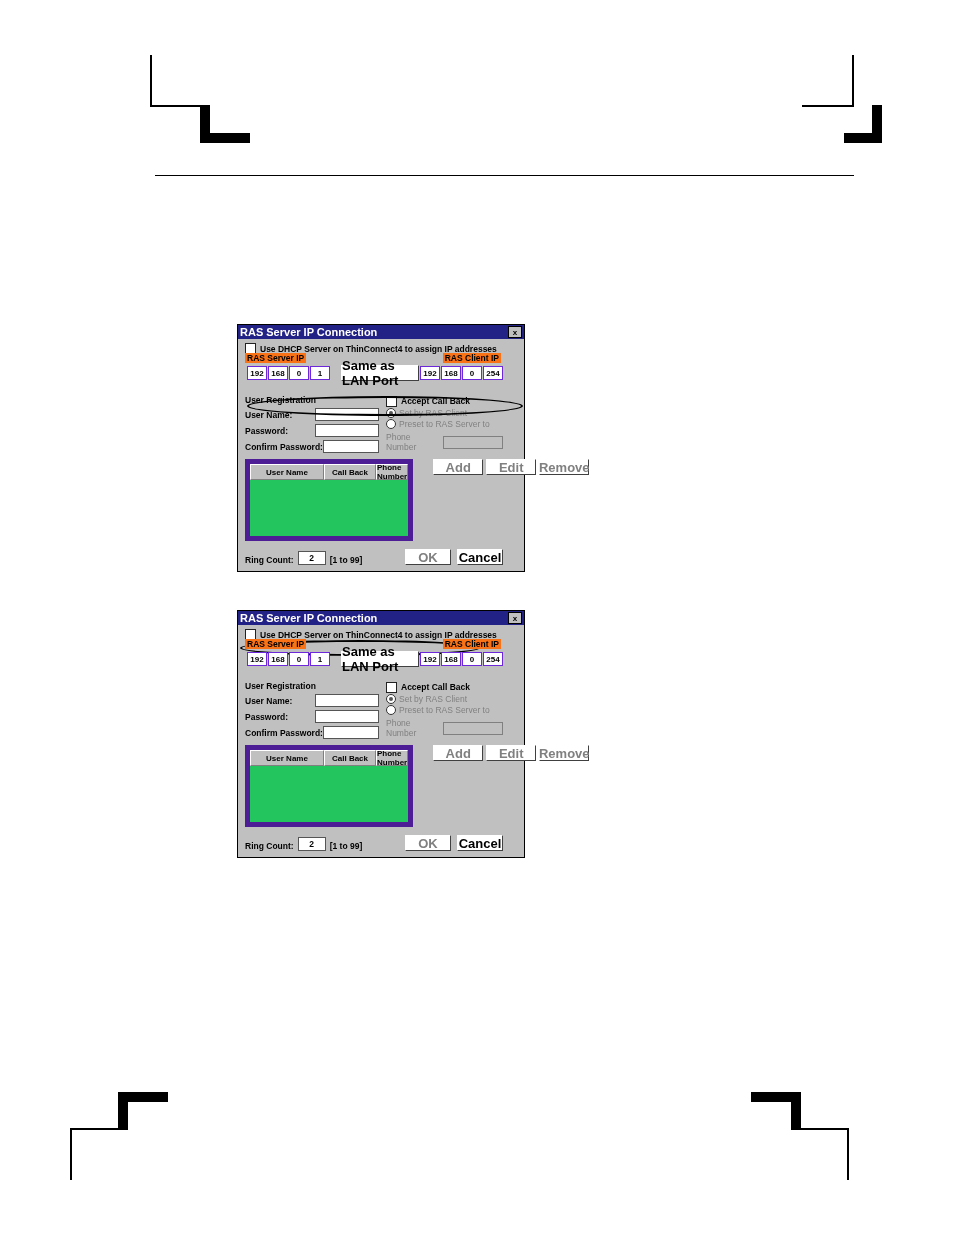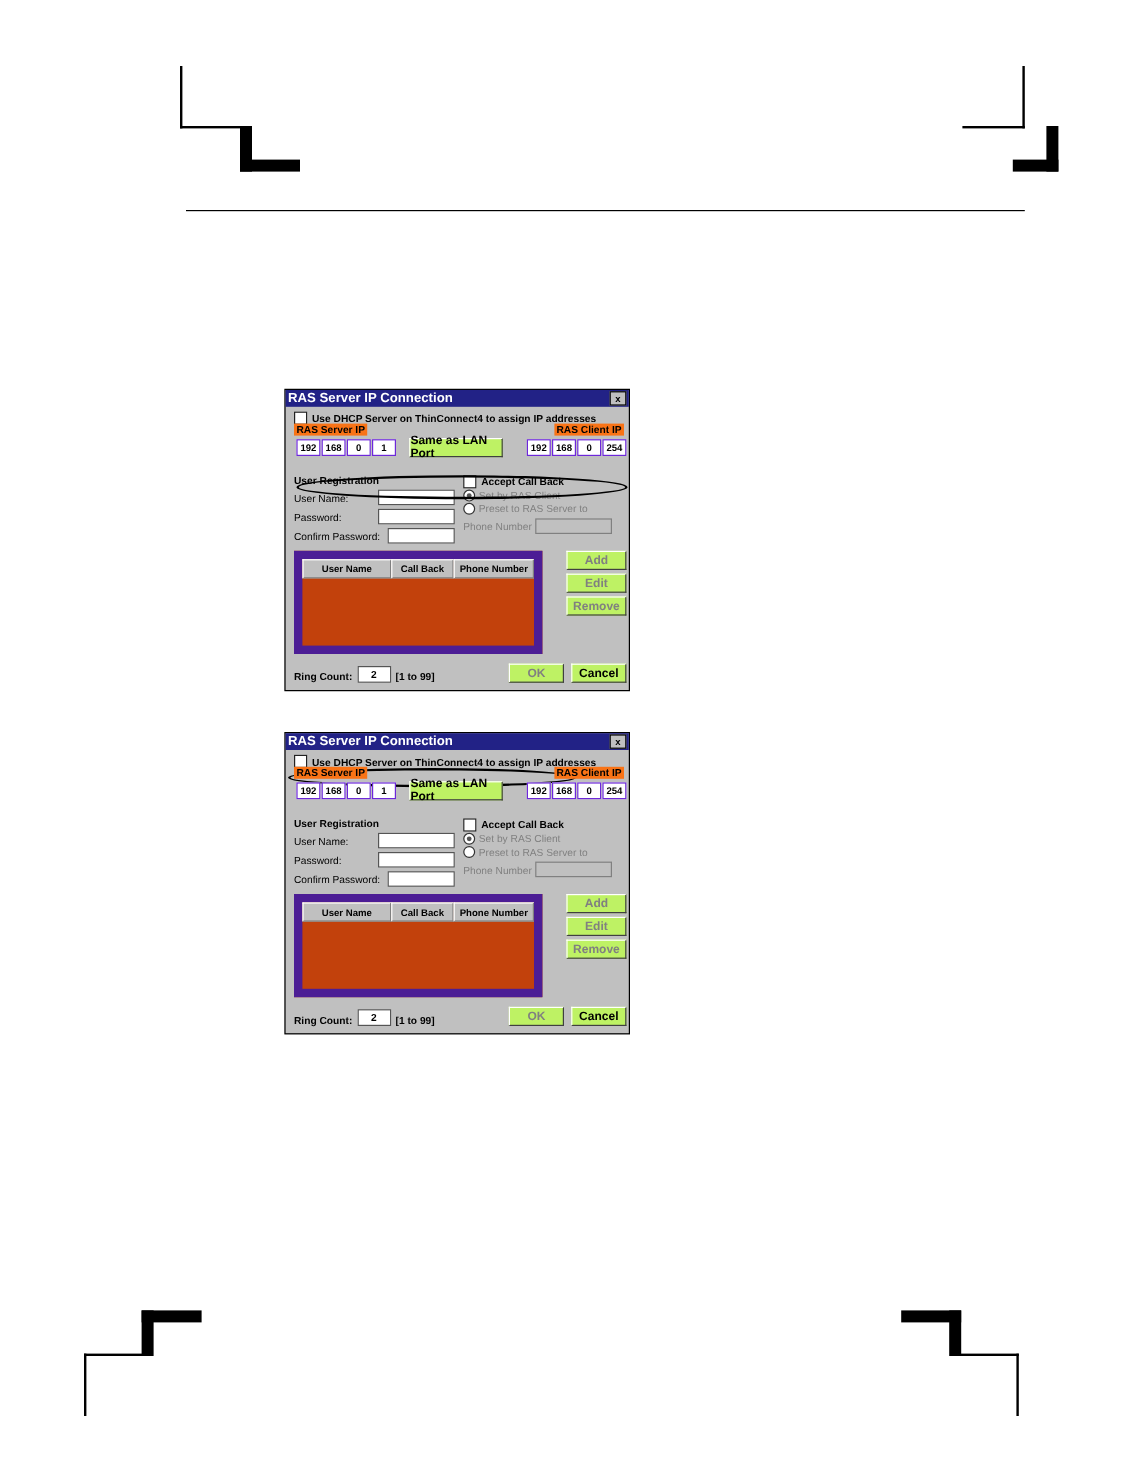--- a/index.html
+++ b/index.html
@@ -14,57 +14,57 @@
   .crop.br1{bottom:55px;right:105px;width:50px;height:50px;border-width:2px 2px 0 0}
   .crop.br2{bottom:105px;right:153px;width:40px;height:28px;border-width:10px 10px 0 0}
   .hr{position:absolute;left:155px;right:100px;top:175px;border-top:1.5px solid #000}
   .dialog{position:absolute;left:237px;width:286px;background:#c0c0c0;border:1px solid #000;
     font-family:"MS Sans Serif","Microsoft Sans Serif",Arial,sans-serif;font-size:8.5px;color:#000}
   .dialog.a{top:324px}
   .dialog.b{top:610px}
   .titlebar{background:#222286;color:#fff;display:flex;align-items:center;padding:1px 2px;font-weight:bold;height:12px}
   .titlebar .ttxt{flex:1;font-size:11px}
   .closex{width:12px;height:10px;background:#c0c0c0;border:1px solid #000;display:flex;align-items:center;justify-content:center;font-size:8px;font-weight:bold;color:#000;font-family:Arial}
-  .body{padding:4px 2px 6px 7px;position:relative}
+  .body{padding:4px 21px 6px 7px;position:relative}
   .row{display:flex;align-items:center}
   .chk{width:9px;height:9px;border:1px solid #222;background:#fff;margin-right:4px}
   .lbl{white-space:nowrap}
   .bold{font-weight:bold}
   .ipgroup{position:relative;margin-top:3px;height:30px}
   .grouplbl{position:absolute;top:-4px;left:0;font-size:8.5px;font-weight:bold;background:#f97316;padding:0 2px;z-index:2}
   .ipboxes{position:absolute;top:9px;left:2px;display:flex}
   .ipboxes.right{left:auto;right:0}
   .ipbox{width:18px;height:12px;border:1px solid #6d28d9;background:#fff;margin-right:1px;display:flex;align-items:center;justify-content:center;font-size:8px;font-weight:bold}
   .ipbox:last-child{margin-right:0}
   .samebtn{position:absolute;top:8px;left:96px;width:76px;height:14px}
-  .btn{border-top:1px solid #fff;border-left:1px solid #fff;border-bottom:1px solid #404040;border-right:1px solid #404040;background:#bef264;display:flex;align-items:center;justify-content:center;font-size:10px;font-weight:bold;cursor:default}
+  .btn{border-top:1px solid #fff;border-left:1px solid #fff;border-bottom:1px solid #404040;border-right:1px solid #404040;background:#ffffff;display:flex;align-items:center;justify-content:center;font-size:13px;font-weight:bold;cursor:default}
   .btn.disabled{color:#808080}
   .callout{position:absolute;border:2px solid #000;border-radius:50%/50%;pointer-events:none}
   .callout.a{top:39px;left:2px;width:272px;height:16px}
   .callout.b{top:15px;left:2px;width:236px;height:12px}
   .regsection{display:flex;margin-top:8px}
   .regleft{flex:0 0 135px}
   .regleft .fldrow{display:flex;align-items:center;margin-top:3px}
-  .fldlbl{width:70px;font-weight:normal}
+  .fldlbl{width:70px;font-weight:bold}
   .txt{border:1px solid #555;background:#fff;height:11px;width:62px}
   .regright{flex:1;padding-left:6px}
   .regright .optrow{display:flex;align-items:flex-start;margin-top:1px}
   .radio{width:8px;height:8px;border:1px solid #333;border-radius:50%;background:#fff;margin-right:3px;display:flex;align-items:center;justify-content:center}
   .radio.sel::after{content:"";width:4px;height:4px;background:#555;border-radius:50%}
   .disabledtxt{color:#808080}
   .phonerow{display:flex;align-items:center;margin-top:3px}
   .phonebox{border:1px solid #808080;background:#c0c0c0;height:11px;width:62px;margin-left:3px}
   .tablearea{margin-top:6px;display:flex}
-  .table{flex:1;border:7px solid #4c1d95;background:#c2410c;height:72px;display:flex;flex-direction:column}
+  .table{flex:1;border:5px solid #4c1d95;background:#22c55e;height:72px;display:flex;flex-direction:column}
   .thead{display:flex;height:14px}
   .th{border-top:1px solid #fff;border-left:1px solid #fff;border-bottom:1px solid #808080;border-right:1px solid #808080;background:#c0c0c0;display:flex;align-items:center;justify-content:center;font-size:8px;font-weight:bold;height:100%}
   .th.c1{flex:0 0 72px}
   .th.c2{flex:0 0 50px}
   .th.c3{flex:1}
-  .sidebtns{flex:0 0 48px;margin-left:20px;display:flex;flex-direction:column;gap:3px}
+  .sidebtns{flex:0 0 48px;margin-left:20px;display:flex;flex-direction:row;gap:3px}
   .sidebtns .btn{width:48px;height:14px}
   .footer{display:flex;align-items:flex-end;margin-top:8px}
   .footer .spacer{flex:1}
   .footer .rcbox{width:26px;height:12px;border:1px solid #555;background:#fff;display:flex;align-items:center;justify-content:center;font-weight:bold;margin:0 4px}
   .footer .btn{width:44px;height:14px;margin-left:6px}
 </style>
 </head>
 <body>
 
 <div class="page">

